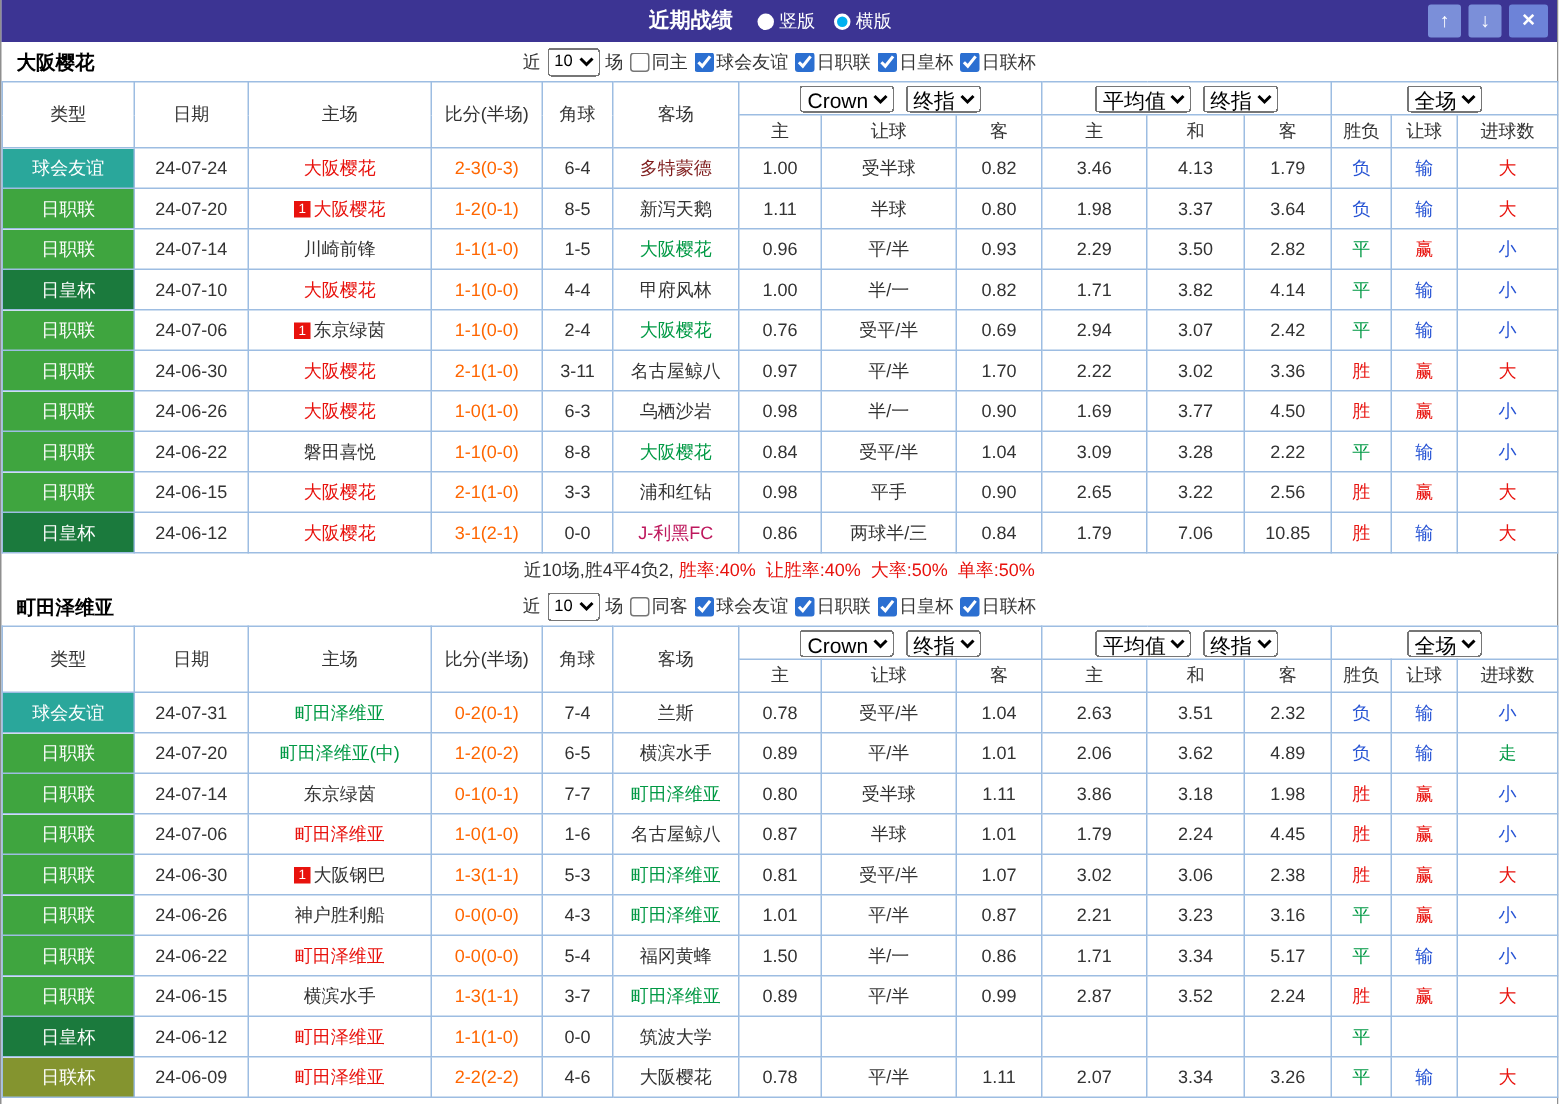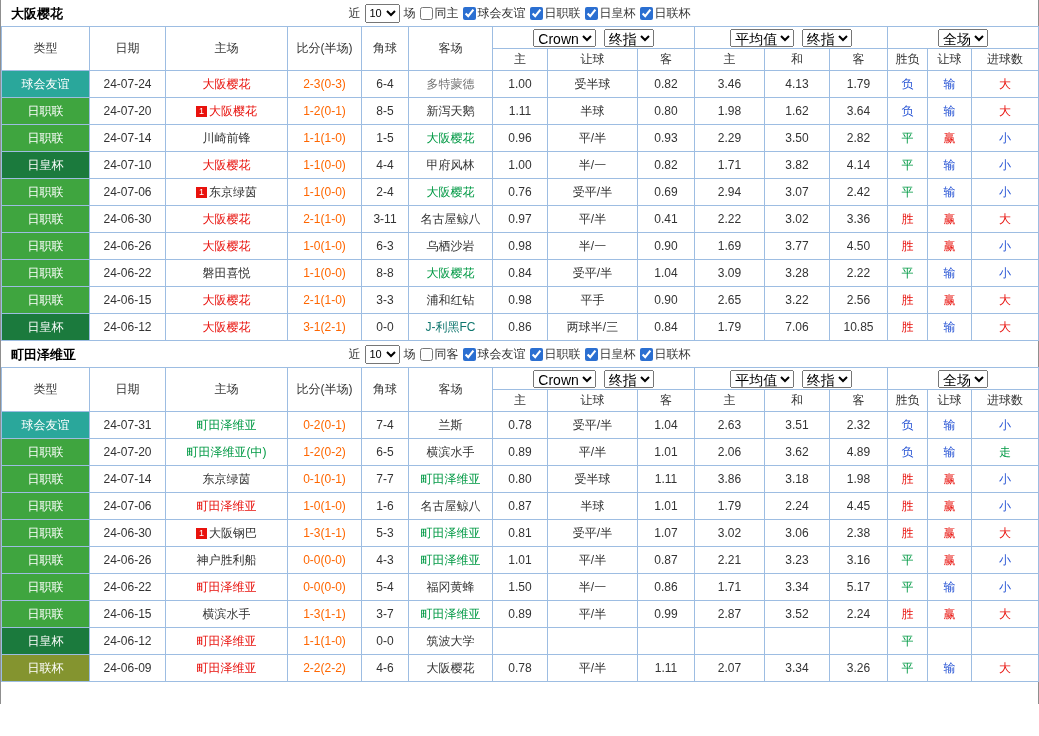--- a/index.html
+++ b/index.html
@@ -27,20 +27,36 @@
   .score-cell{color:#ff6600;}
   .badge{display:inline-block;background:#e8120d;color:#fff;font-size:9px;width:11px;height:11px;line-height:11px;margin-right:2px;vertical-align:1px;}
   .footer-line{height:22px;line-height:22px;text-align:center;font-size:12px;color:#333;}
   .footer-line .stats{color:#e8120d;white-space:pre;}
 </style>
 </head>
 <body>
 
 <div class="window">
 
+  <div class="titlebar">
+    <span class="title">近期战绩</span>
+    <label class="radio">
+      <span class="rdot"></span>
+      <span>竖版</span>
+    </label>
+    <label class="radio">
+      <span class="rdot on"></span>
+      <span>横版</span>
+    </label>
+    <div class="tb-buttons">
+      <button class="tb-btn"><span>↑</span></button>
+      <button class="tb-btn"><span>↓</span></button>
+      <button class="tb-btn close"><span>×</span></button>
+    </div>
+  </div>
 
   <div class="section">
     <div class="section-head">
       <span class="team-title">大阪樱花</span>
       <div class="filters">
         <span>近</span>
         <select><option>10</option></select>
         <span>场</span>
         <label class="cb">
           <input type="checkbox" style="">
@@ -114,21 +130,21 @@
           <th>进球数</th>
         </tr>
       </thead>
       <tbody>
           <tr>
             <td class="type-cell" style="background: rgb(42, 167, 155);">球会友谊</td>
             <td>24-07-24</td>
             <td><span style="color: rgb(232, 18, 13);">大阪樱花</span></td>
             <td class="score-cell">2-3(0-3)</td>
             <td>6-4</td>
-            <td><span style="color: #737373;">多特蒙德</span></td>
+            <td><span style="color: #7f1d1d;">多特蒙德</span></td>
             <td>1.00</td>
             <td>受半球</td>
             <td>0.82</td>
             <td>3.46</td>
             <td>4.13</td>
             <td>1.79</td>
             <td class="res-cell" style="color: rgb(38, 83, 212);">负</td>
             <td class="res-cell" style="color: rgb(38, 83, 212);">输</td>
             <td class="res-cell" style="color: rgb(232, 18, 13);">大</td>
           </tr>
@@ -136,21 +152,21 @@
             <td class="type-cell" style="background: rgb(63, 165, 63);">日职联</td>
             <td>24-07-20</td>
             <td><span class="badge">1</span><span style="color: rgb(232, 18, 13);">大阪樱花</span></td>
             <td class="score-cell">1-2(0-1)</td>
             <td>8-5</td>
             <td><span style="color: rgb(51, 51, 51);">新泻天鹅</span></td>
             <td>1.11</td>
             <td>半球</td>
             <td>0.80</td>
             <td>1.98</td>
-            <td>1.62</td>
+            <td>3.37</td>
             <td>3.64</td>
             <td class="res-cell" style="color: rgb(38, 83, 212);">负</td>
             <td class="res-cell" style="color: rgb(38, 83, 212);">输</td>
             <td class="res-cell" style="color: rgb(232, 18, 13);">大</td>
           </tr>
           <tr>
             <td class="type-cell" style="background: rgb(63, 165, 63);">日职联</td>
             <td>24-07-14</td>
             <td><span style="color: rgb(51, 51, 51);">川崎前锋</span></td>
             <td class="score-cell">1-1(1-0)</td>
@@ -202,21 +218,21 @@
           </tr>
           <tr>
             <td class="type-cell" style="background: rgb(63, 165, 63);">日职联</td>
             <td>24-06-30</td>
             <td><span style="color: rgb(232, 18, 13);">大阪樱花</span></td>
             <td class="score-cell">2-1(1-0)</td>
             <td>3-11</td>
             <td><span style="color: rgb(51, 51, 51);">名古屋鲸八</span></td>
             <td>0.97</td>
             <td>平/半</td>
-            <td>0.41</td>
+            <td>1.70</td>
             <td>2.22</td>
             <td>3.02</td>
             <td>3.36</td>
             <td class="res-cell" style="color: rgb(232, 18, 13);">胜</td>
             <td class="res-cell" style="color: rgb(232, 18, 13);">赢</td>
             <td class="res-cell" style="color: rgb(232, 18, 13);">大</td>
           </tr>
           <tr>
             <td class="type-cell" style="background: rgb(63, 165, 63);">日职联</td>
             <td>24-06-26</td>
@@ -267,33 +283,37 @@
             <td class="res-cell" style="color: rgb(232, 18, 13);">胜</td>
             <td class="res-cell" style="color: rgb(232, 18, 13);">赢</td>
             <td class="res-cell" style="color: rgb(232, 18, 13);">大</td>
           </tr>
           <tr>
             <td class="type-cell" style="background: rgb(27, 122, 61);">日皇杯</td>
             <td>24-06-12</td>
             <td><span style="color: rgb(232, 18, 13);">大阪樱花</span></td>
             <td class="score-cell">3-1(2-1)</td>
             <td>0-0</td>
-            <td><span style="color: #0f766e;">J-利黑FC</span></td>
+            <td><span style="color: #be185d;">J-利黑FC</span></td>
             <td>0.86</td>
             <td>两球半/三</td>
             <td>0.84</td>
             <td>1.79</td>
             <td>7.06</td>
             <td>10.85</td>
             <td class="res-cell" style="color: rgb(232, 18, 13);">胜</td>
             <td class="res-cell" style="color: rgb(38, 83, 212);">输</td>
             <td class="res-cell" style="color: rgb(232, 18, 13);">大</td>
           </tr>
         </tbody>
     </table>
+    <div class="footer-line">
+      <span>近10场,胜4平4负2,</span>
+      <span class="stats">胜率:40%  让胜率:40%  大率:50%  单率:50%</span>
+    </div>
   </div>
 
   <div class="section">
     <div class="section-head">
       <span class="team-title">町田泽维亚</span>
       <div class="filters">
         <span>近</span>
         <select><option>10</option></select>
         <span>场</span>
         <label class="cb">

